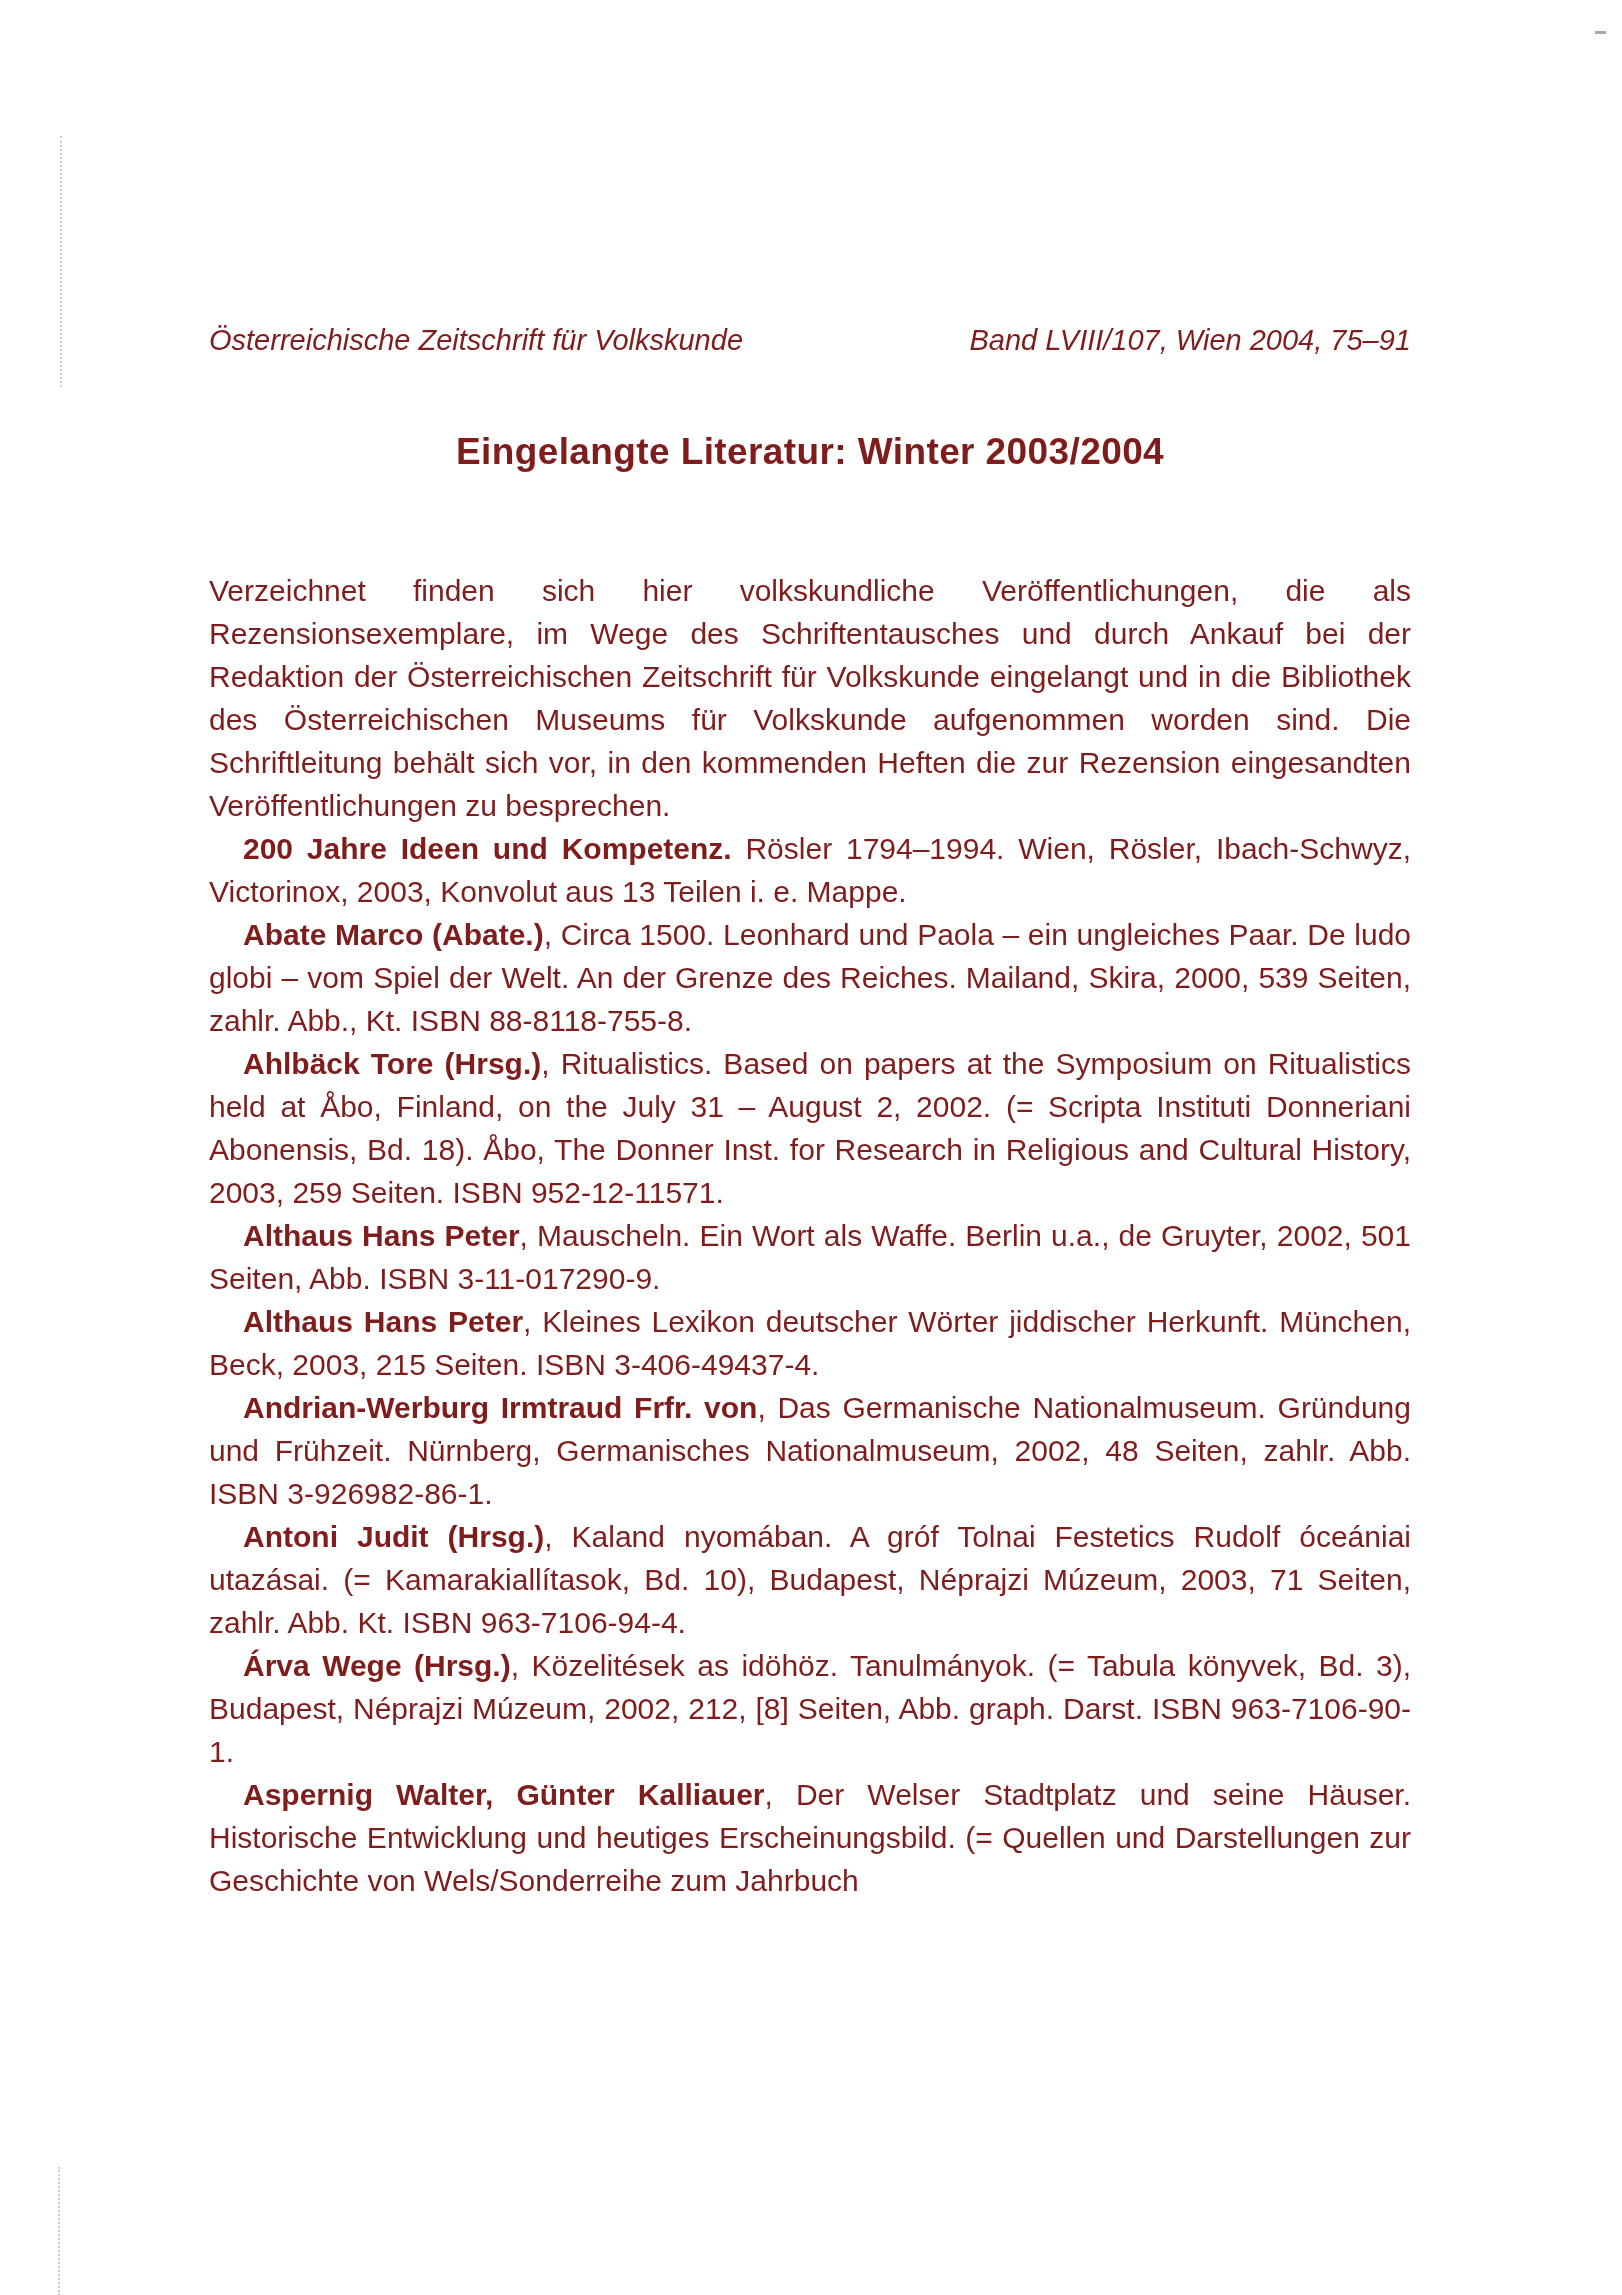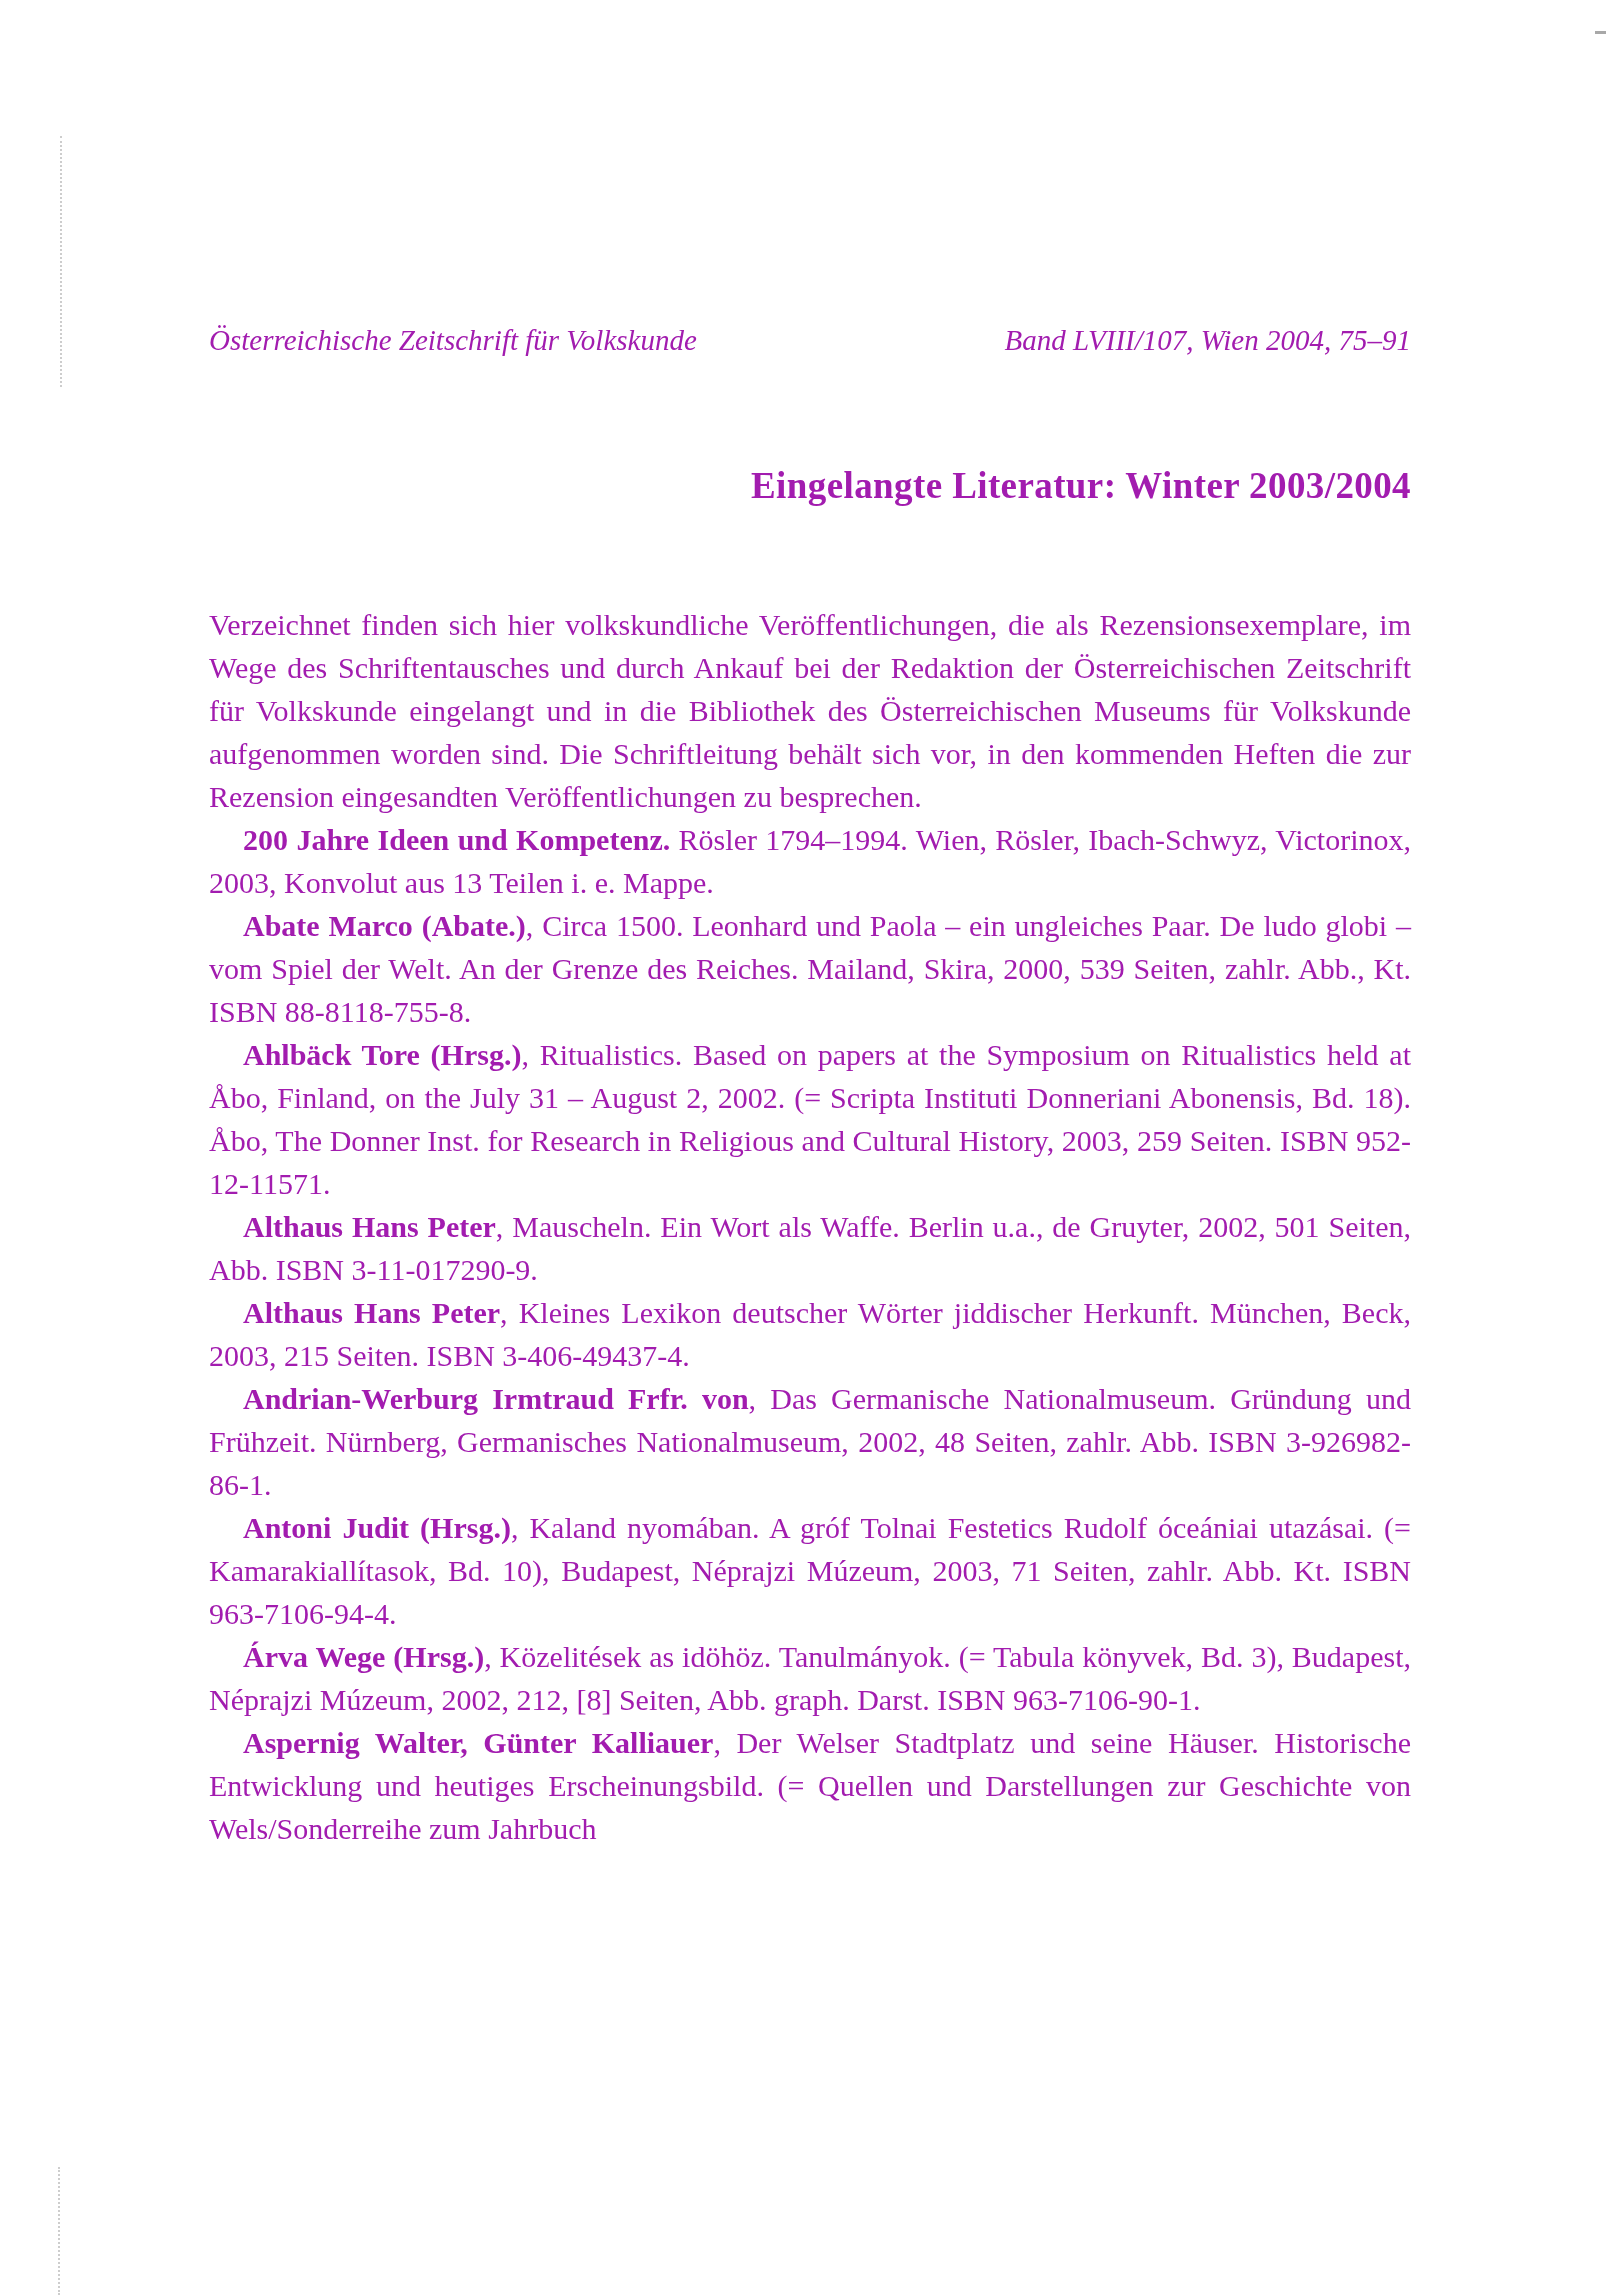--- a/index.html
+++ b/index.html
@@ -7,42 +7,42 @@
     padding: 0;
     background: #e9e9e9;
   }
   .page {
     position: relative;
     width: 1622px;
     height: 2295px;
     margin: 0 auto;
     background: #ffffff;
     overflow: hidden;
-    font-family: Liberation Serif, serif;
-    color: #a21caf;
+    font-family: Liberation Sans, sans-serif;
+    color: #7f1d1d;
   }
   .content {
     position: absolute;
     left: 209px;
     top: 323px;
     width: 1202px;
   }
   .running-header {
     display: flex;
     justify-content: space-between;
     align-items: baseline;
     font-style: italic;
     font-size: 29px;
     line-height: 34px;
   }
   .title {
-    text-align: right;
+    text-align: center;
     font-size: 37px;
     font-weight: bold;
-    margin: 107px 0 0 0;
+    margin: 74px 0 0 0;
     letter-spacing: 0.4px;
   }
   .body-block {
     margin-top: 96px;
     font-size: 30px;
     line-height: 43px;
     text-align: justify;
   }
   p.intro {
     margin: 0;

